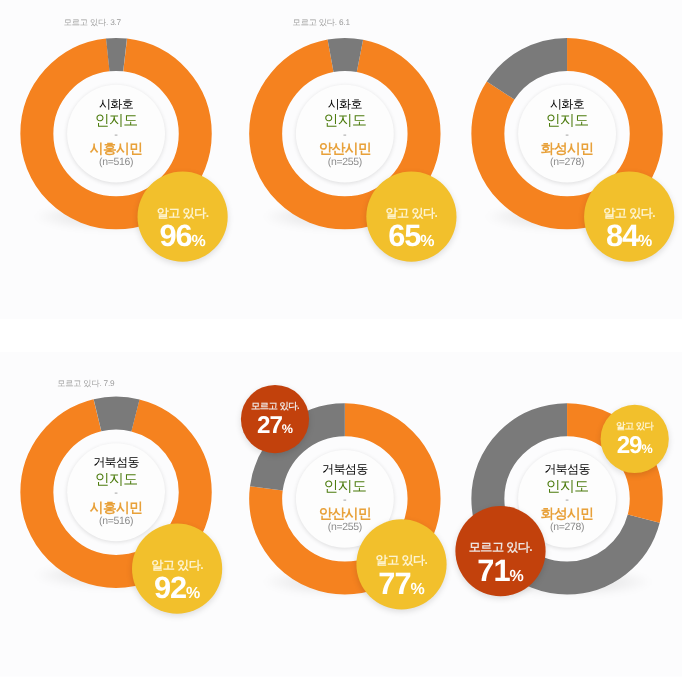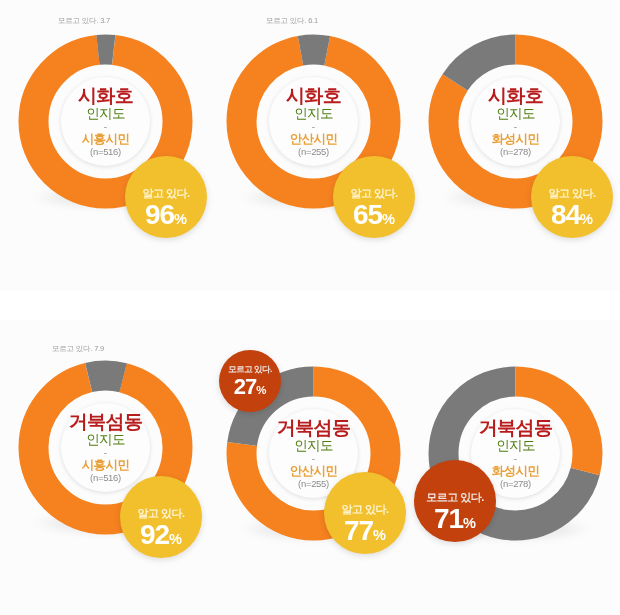--- a/index.html
+++ b/index.html
@@ -53,21 +53,21 @@
     width:89px;height:89px;
     border-radius:50%;
     background:#fdfdfd;
     box-shadow:0 1px 4px rgba(0,0,0,0.12);
     display:flex;flex-direction:column;
     align-items:center;justify-content:center;
     text-align:center;
     line-height:1.12;
   }
   .hub .t1{
-    font-size:19px;font-weight:bold;color:#b91c1c;letter-spacing:-0.6px;
+    font-size:11px;font-weight:normal;color:#000000;letter-spacing:-0.6px;
   }
   .hub .t2{
     font-size:13.5px;font-weight:normal;color:#4d7c0f;letter-spacing:-0.6px;
   }
   .hub .dash{
     font-size:10px;color:#9a9a9a;line-height:0.9;margin:1px 0 0 0;
   }
   .hub .t3{
     font-size:12.5px;font-weight:bold;color:#e8a13a;letter-spacing:-0.6px;margin-top:1px;
   }
@@ -243,20 +243,24 @@
           <circle cx="87.5" cy="87.5" r="72" fill="none" stroke="#f5821f" stroke-width="30" stroke-dasharray="131.2 321.2" stroke-dashoffset="0" transform="rotate(-90 87.5 87.5)"></circle>
         </svg>
         <div class="hub">
           <div class="t1">거북섬동</div>
           <div class="t2">인지도</div>
           <div class="dash">-</div>
           <div class="t3">화성시민</div>
           <div class="n">(n=278)</div>
         </div>
       </div>
+      <div class="bubble yellow sm" style="left:128px;top:18px;">
+        <div class="lbl">알고 있다</div>
+        <div class="val"><span>29</span><span class="pc">%</span></div>
+      </div>
       <div class="bubble gray-light big" style="left:-4px;top:110px;">
         <div class="lbl">모르고 있다.</div>
         <div class="val"><span>71</span><span class="pc">%</span></div>
       </div>
     </div>
 
   </div>
 </div>
 
 </body></html>

